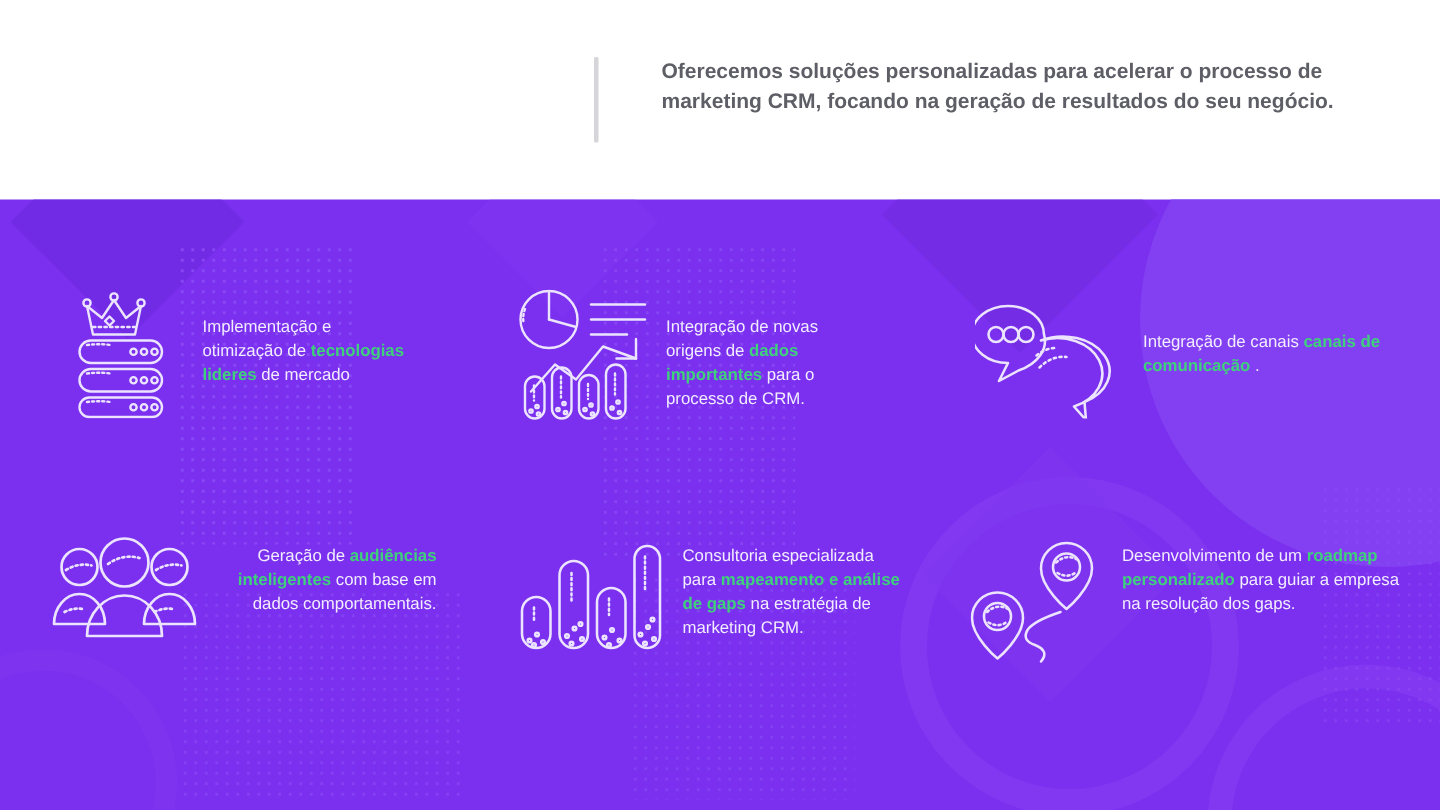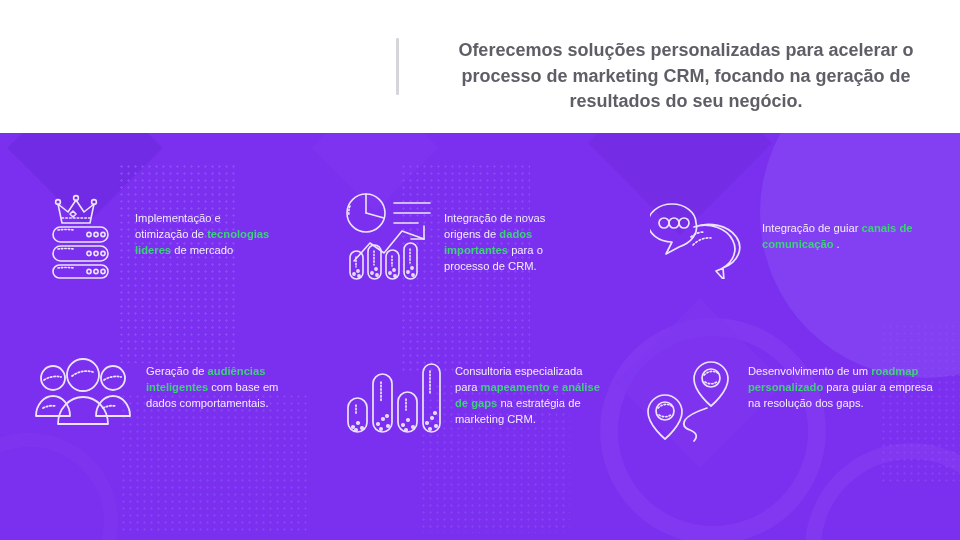--- a/index.html
+++ b/index.html
@@ -17,21 +17,21 @@
     font-size:40px;font-weight:bold;letter-spacing:-0.5px;
     color:#7a2ea5;line-height:1;white-space:nowrap;
   }
   .title .dot{color:#7a2ea5;}
   .divider{
     position:absolute;left:396px;top:38px;width:3px;height:57px;
     background:#d6d6da;border-radius:1px;
   }
   .lede{
     position:absolute;left:441px;top:38px;width:490px;
-    font-size:18px;font-weight:bold;line-height:1.42;color:#5e5e66;text-align:center;
+    font-size:14px;font-weight:bold;line-height:1.42;color:#5e5e66;
   }
 
   
   .body-bg{
     position:absolute;left:0;top:133px;width:960px;height:407px;
     background:#7a30ee;overflow:hidden;
   }
   .deco{position:absolute;pointer-events:none;}
   .deco-circle{border-radius:50%;}
   .c1{left:760px;top:-85px;width:330px;height:330px;background:#8340f2;}
@@ -85,21 +85,21 @@
 
   .ico-wrap{width:80px;display:flex;justify-content:center;}
   .i2 .ico-wrap{width:100px;}
   .i5 .ico-wrap{width:95px;}
   .i3 .ico-wrap{width:110px;}
   .i4 .ico-wrap{width:105px;}
 
   .tx0{margin-left:10px;margin-top:18px;width:140px;}
   .tx1{margin-left:14px;margin-top:18px;width:130px;}
   .tx2{margin-left:12px;margin-top:28px;width:160px;}
-  .tx3{margin-left:8px;margin-top:6px;width:145px;}
+  .tx3{margin-left:8px;margin-top:6px;width:145px;text-align:right;}
   .tx4{margin-left:10px;margin-top:6px;width:150px;}
   .tx5{margin-left:8px;margin-top:6px;width:185px;}
 
   svg{display:block;}
 </style>
 </head>
 <body>
 
 <div class="slide">
 
@@ -204,21 +204,21 @@
             <path d="M46 30 a24 19 0 1 0 -24 19 l-6 12 l13 -7 a32 22 0 0 0 17 -24 z"></path>
             <circle cx="14" cy="30" r="5"></circle>
               <circle cx="24" cy="30" r="5"></circle>
               <circle cx="34" cy="30" r="5"></circle>
             <path d="M44 34 a24 19 0 1 1 22 44 l8 9 l-1 -12 a27 20 0 0 0 -29 -41 z"></path>
             <path d="M41 44 q6 -5 13 -5" stroke-dasharray="1.5 2.3"></path>
             <path d="M43 52 q8 -8 18 -7" stroke-dasharray="1.5 2.3"></path>
           </svg>
         </span>
       </div>
-      <div class="txt tx2"><span>Integração de guiar </span><b>canais de comunicação</b><span> .</span></div>
+      <div class="txt tx2"><span>Integração de canais </span><b>canais de comunicação</b><span> .</span></div>
     </div>
 
     <div class="item i3">
       <div class="ico-wrap">
         <span class="ico">
           <svg width="104" height="72" viewBox="0 0 104 72" fill="none" stroke="#ece4ff" stroke-width="1.8" stroke-linecap="round" stroke-linejoin="round">
             <circle cx="22" cy="20" r="12"></circle>
             <path d="M5 58 a17 20 0 0 1 34 0 z"></path>
             <circle cx="82" cy="20" r="12"></circle>
             <path d="M65 58 a17 20 0 0 1 34 0 z"></path>

